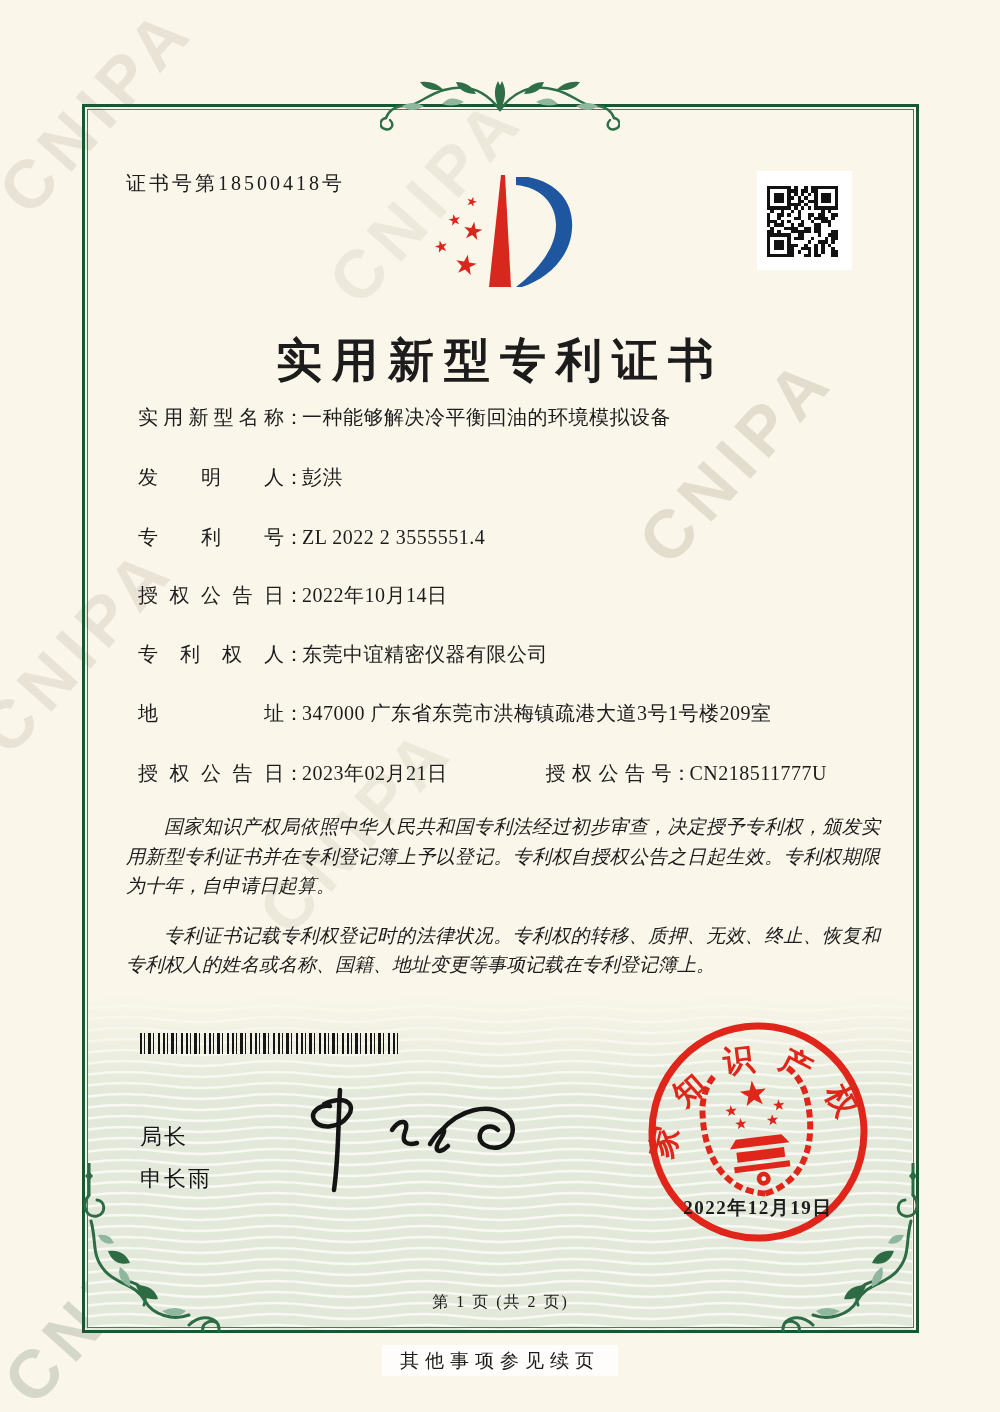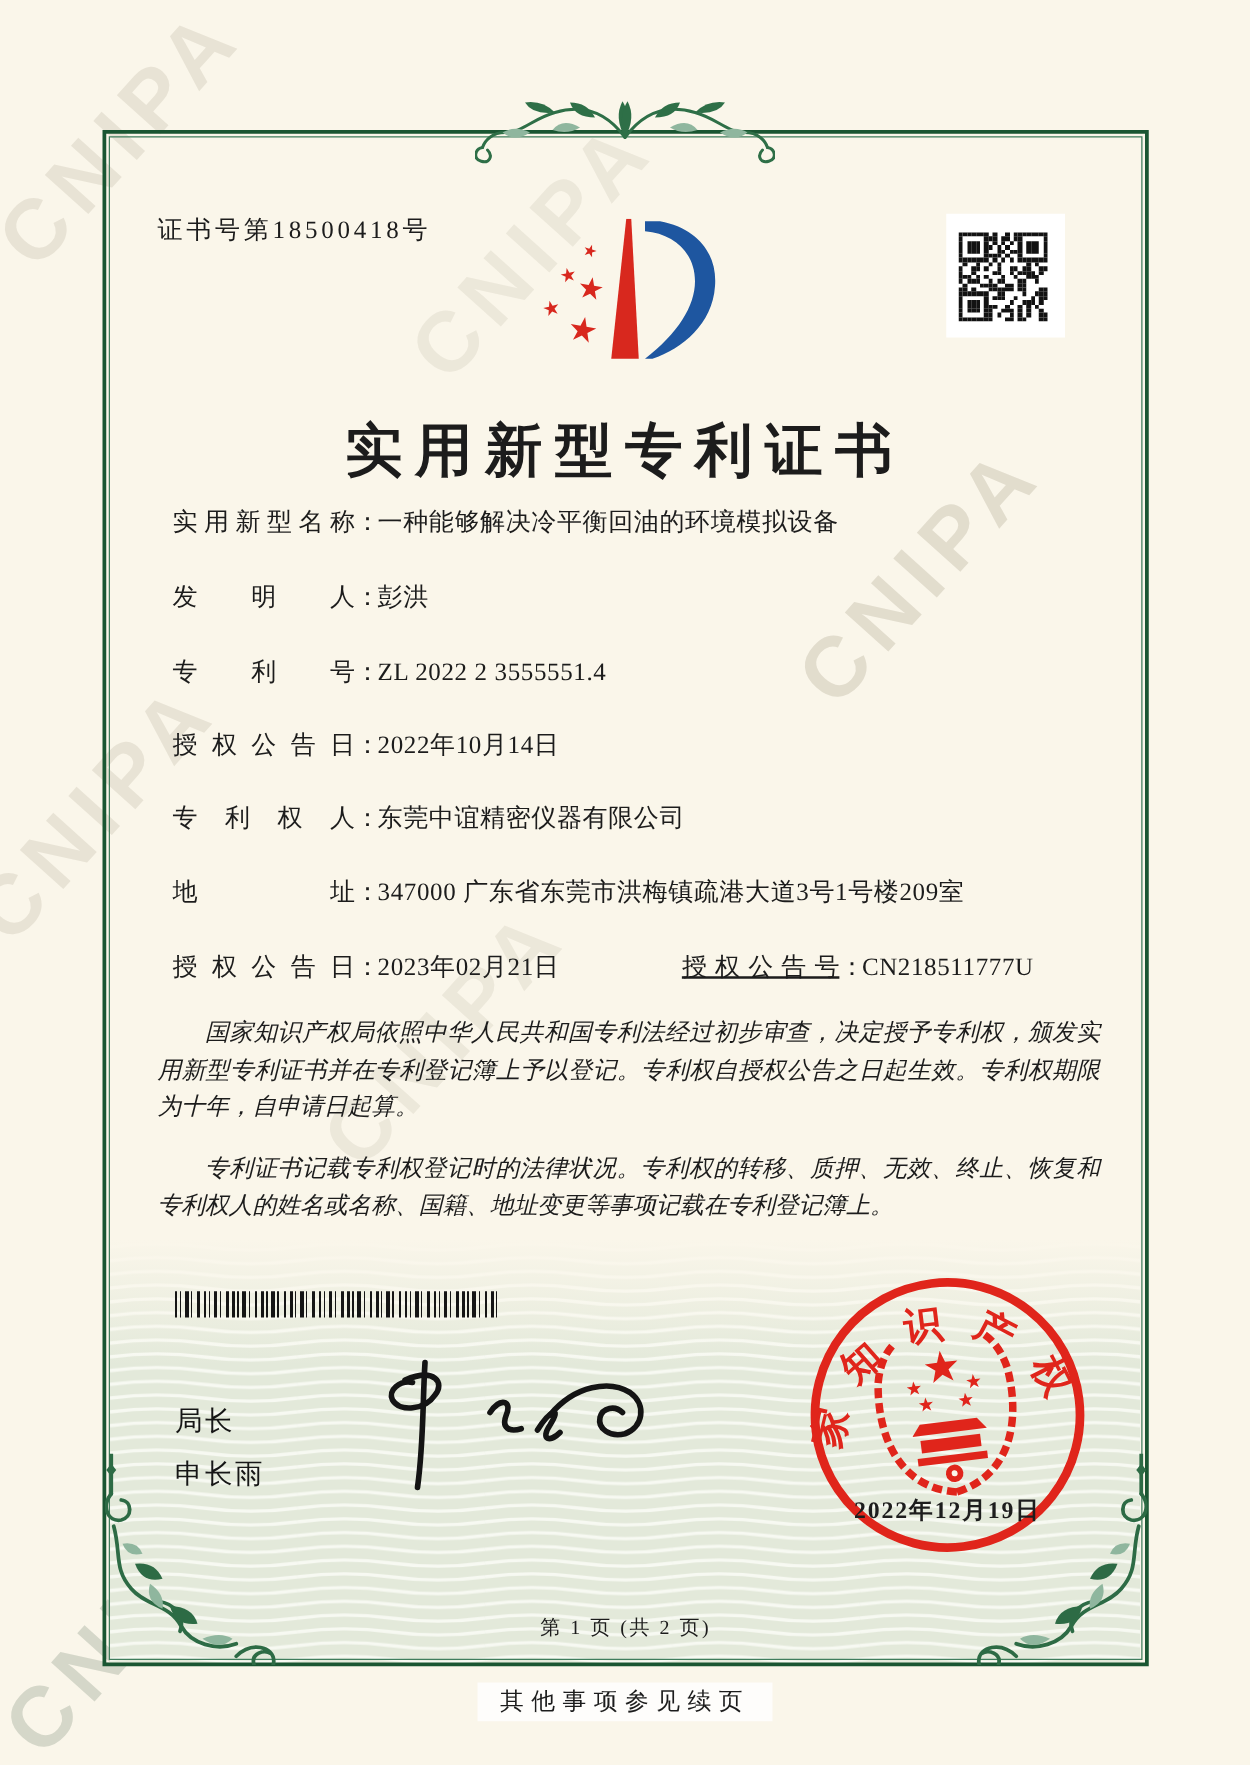--- a/index.html
+++ b/index.html
@@ -37,21 +37,21 @@
   .qm.on{background:#121212;}
 
   .title{left:0;top:311px;width:100%;text-align:center;font-size:46px;font-weight:bold;
          letter-spacing:10px;z-index:4;margin-top:19px;}
 
   
   .row{position:absolute;left:138px;font-size:20px;z-index:4;white-space:nowrap;}
   .lbl{display:inline-block;width:146px;text-align:justify;text-align-last:justify;
        vertical-align:top;}
   .lbl2{display:inline-block;width:126px;text-align:justify;text-align-last:justify;
-        vertical-align:top;text-decoration:underline;}
+        vertical-align:top;}
   .colon{display:inline-block;width:18px;}
   .val{letter-spacing:.5px;}
 
   .paras{left:126px;top:812px;width:754px;font-size:19px;line-height:29.5px;
          font-style:italic;z-index:4;text-align:justify;}
   .paras p{margin:0;text-indent:2em;}
   .paras p + p{margin-top:20px;}
 
   .barcode{left:140px;top:1033px;width:258px;height:21px;z-index:4;
     background-image:repeating-linear-gradient(90deg,

